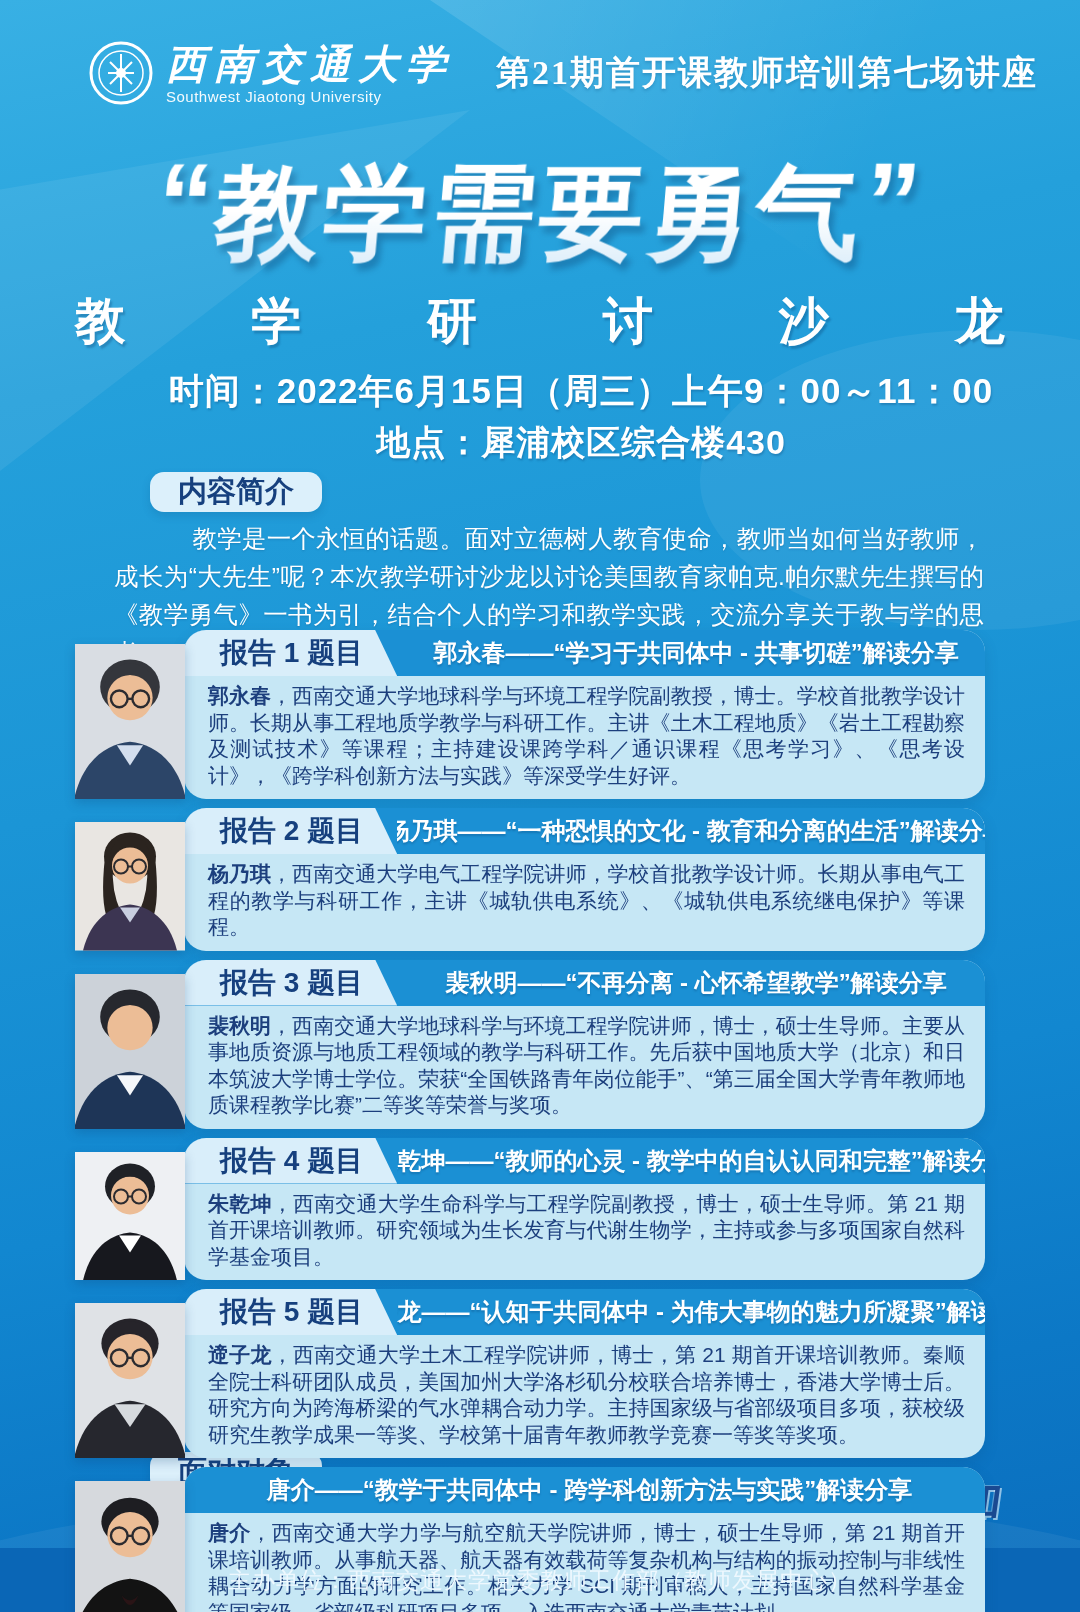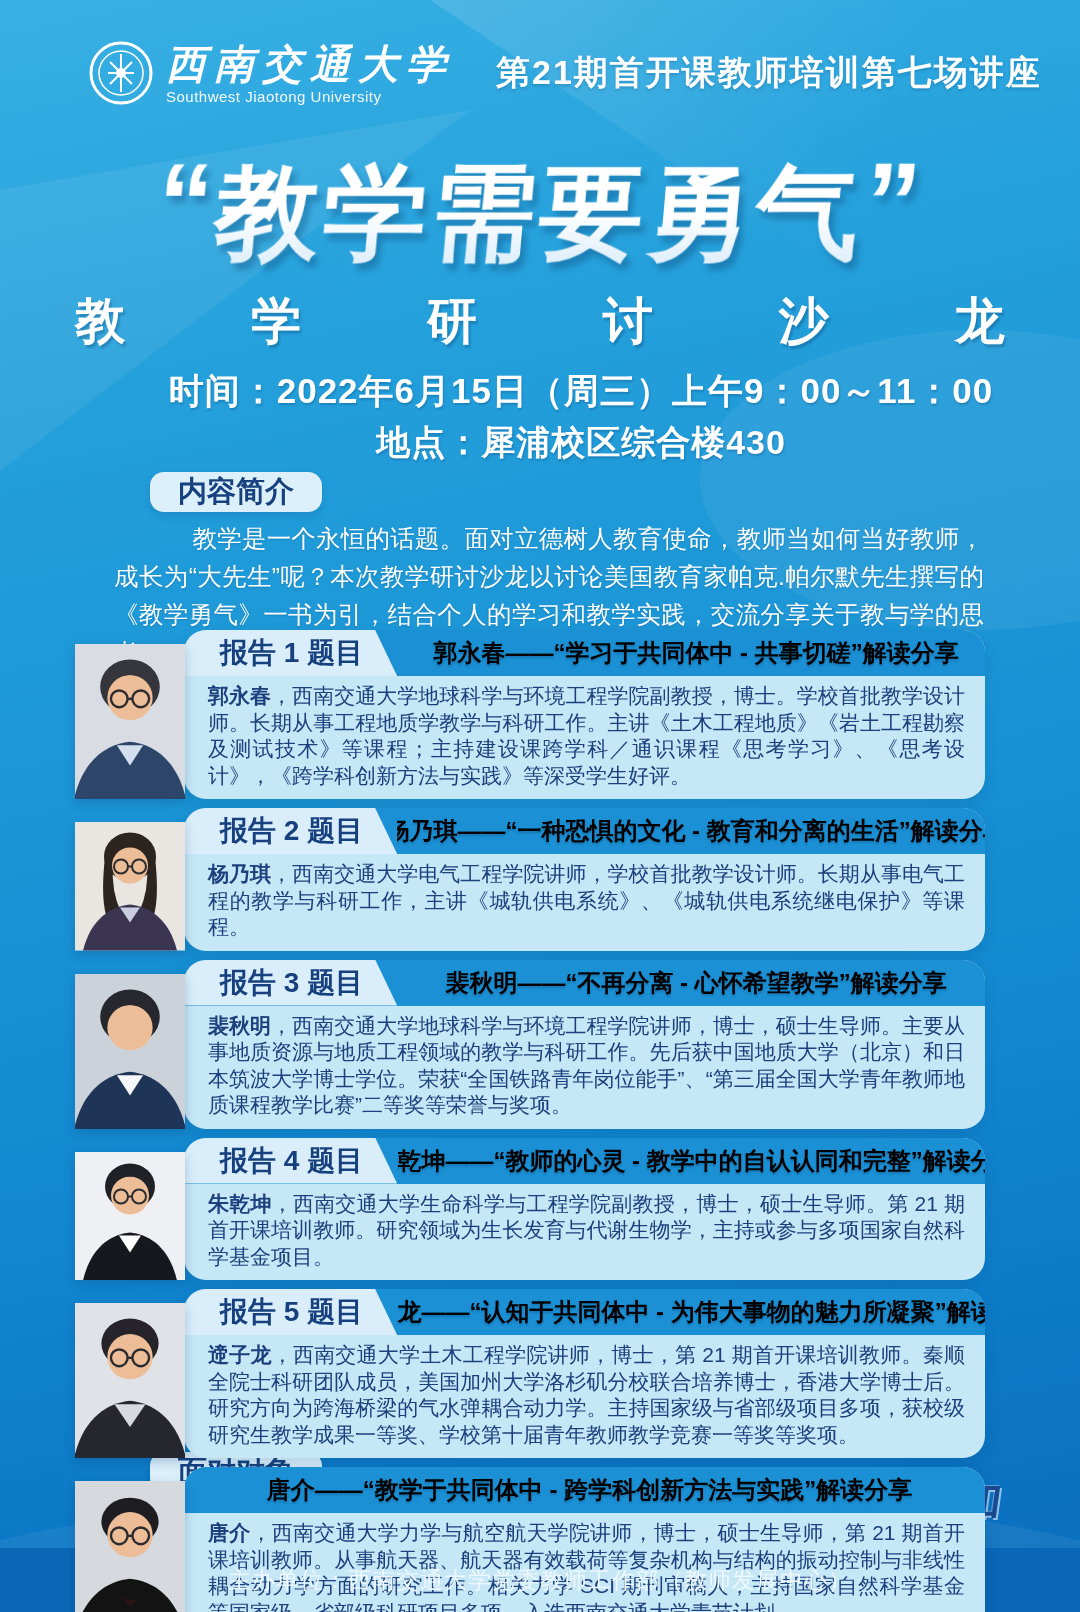--- a/index.html
+++ b/index.html
@@ -19,21 +19,21 @@
 
   
   .top{position:absolute;top:40px;left:88px;right:40px;display:flex;align-items:center;}
   .logo{display:flex;align-items:center;gap:12px;}
   .emblem{width:66px;height:66px;flex:0 0 auto;}
   .logo-text{display:flex;flex-direction:column;color:#fff;}
   .logo-cn{font-family:"DejaVu Serif","Liberation Serif",serif;font-style:italic;font-weight:bold;
     font-size:40px;letter-spacing:8px;line-height:44px;white-space:nowrap;}
   .logo-en{font-size:15px;letter-spacing:.5px;opacity:.95;margin-top:2px;}
   .series{margin-left:42px;color:#fff;font-weight:bold;font-size:34px;letter-spacing:2px;white-space:nowrap;
-    text-shadow:0 2px 3px rgba(10,70,120,.25);}
+    text-shadow:0 2px 3px rgba(10,70,120,.25);font-family:Liberation Serif, serif;}
 
   
   .main-title{position:absolute;top:128px;left:0;width:100%;margin:0;text-align:center;
     font-weight:900;font-size:104px;line-height:150px;letter-spacing:4px;transform:skewX(-5deg);
     background:linear-gradient(180deg,#ffffff 52%,#cfe7f8 100%);
     -webkit-background-clip:text;background-clip:text;color:transparent;
     filter:drop-shadow(5px 7px 3px rgba(9,62,112,.35));white-space:nowrap;}
   .main-title .q{font-size:110px;vertical-align:8px;}
   .subtitle{position:absolute;top:288px;left:0;width:100%;text-align:center;color:#fff;font-weight:bold;
     font-size:50px;letter-spacing:56px;margin-left:28px;text-shadow:2px 3px 2px rgba(9,62,112,.3);white-space:nowrap;}
@@ -73,21 +73,21 @@
   .p4{--pbg:#eef0f3;--hair:#1f2126;--suit:#17181e;--shirt:#ffffff;}
   .p5{--pbg:#dfe2e6;--hair:#26242a;--suit:#26272e;--shirt:#d6dade;}
   .p6{--pbg:#d6d9dd;--hair:#1e1e22;--suit:#131313;--shirt:#2a1416;}
 
   .report-card{position:relative;z-index:1;border-radius:22px;overflow:hidden;background:#c6e7f5;
     box-shadow:0 6px 14px rgba(10,70,120,.18);}
   .card-head{display:flex;align-items:stretch;background:#1b90d4;height:46px;}
   .card-label{background:#d9eefa;color:#16407e;font-weight:bold;font-size:28px;display:flex;align-items:center;
     padding:0 34px 0 36px;white-space:nowrap;
     clip-path:polygon(0 0,calc(100% - 22px) 0,100% 100%,0 100%);}
-  .card-title{flex:1;display:flex;align-items:center;justify-content:center;color:#000000;font-weight:bold;
+  .card-title{flex:1;display:flex;align-items:center;justify-content:center;color:#ffffff;font-weight:bold;
     font-size:24px;white-space:nowrap;overflow:hidden;padding:0 8px 0 18px;
     text-shadow:0 2px 2px rgba(9,62,112,.3);}
   .card-body{padding:7px 20px 10px 24px;color:#1c3f7d;font-size:21px;line-height:26.5px;text-align:justify;}
   .bio-name{font-weight:bold;}
 
   
   .audience{position:absolute;left:176px;top:1504px;color:#fff;font-weight:bold;font-size:29px;
     letter-spacing:1px;border-bottom:3px solid #fff;padding-bottom:5px;white-space:nowrap;}
   .welcome{position:absolute;right:76px;top:1472px;color:#1b4a92;font-weight:900;font-size:44px;
     transform:skewX(-8deg);letter-spacing:2px;white-space:nowrap;

